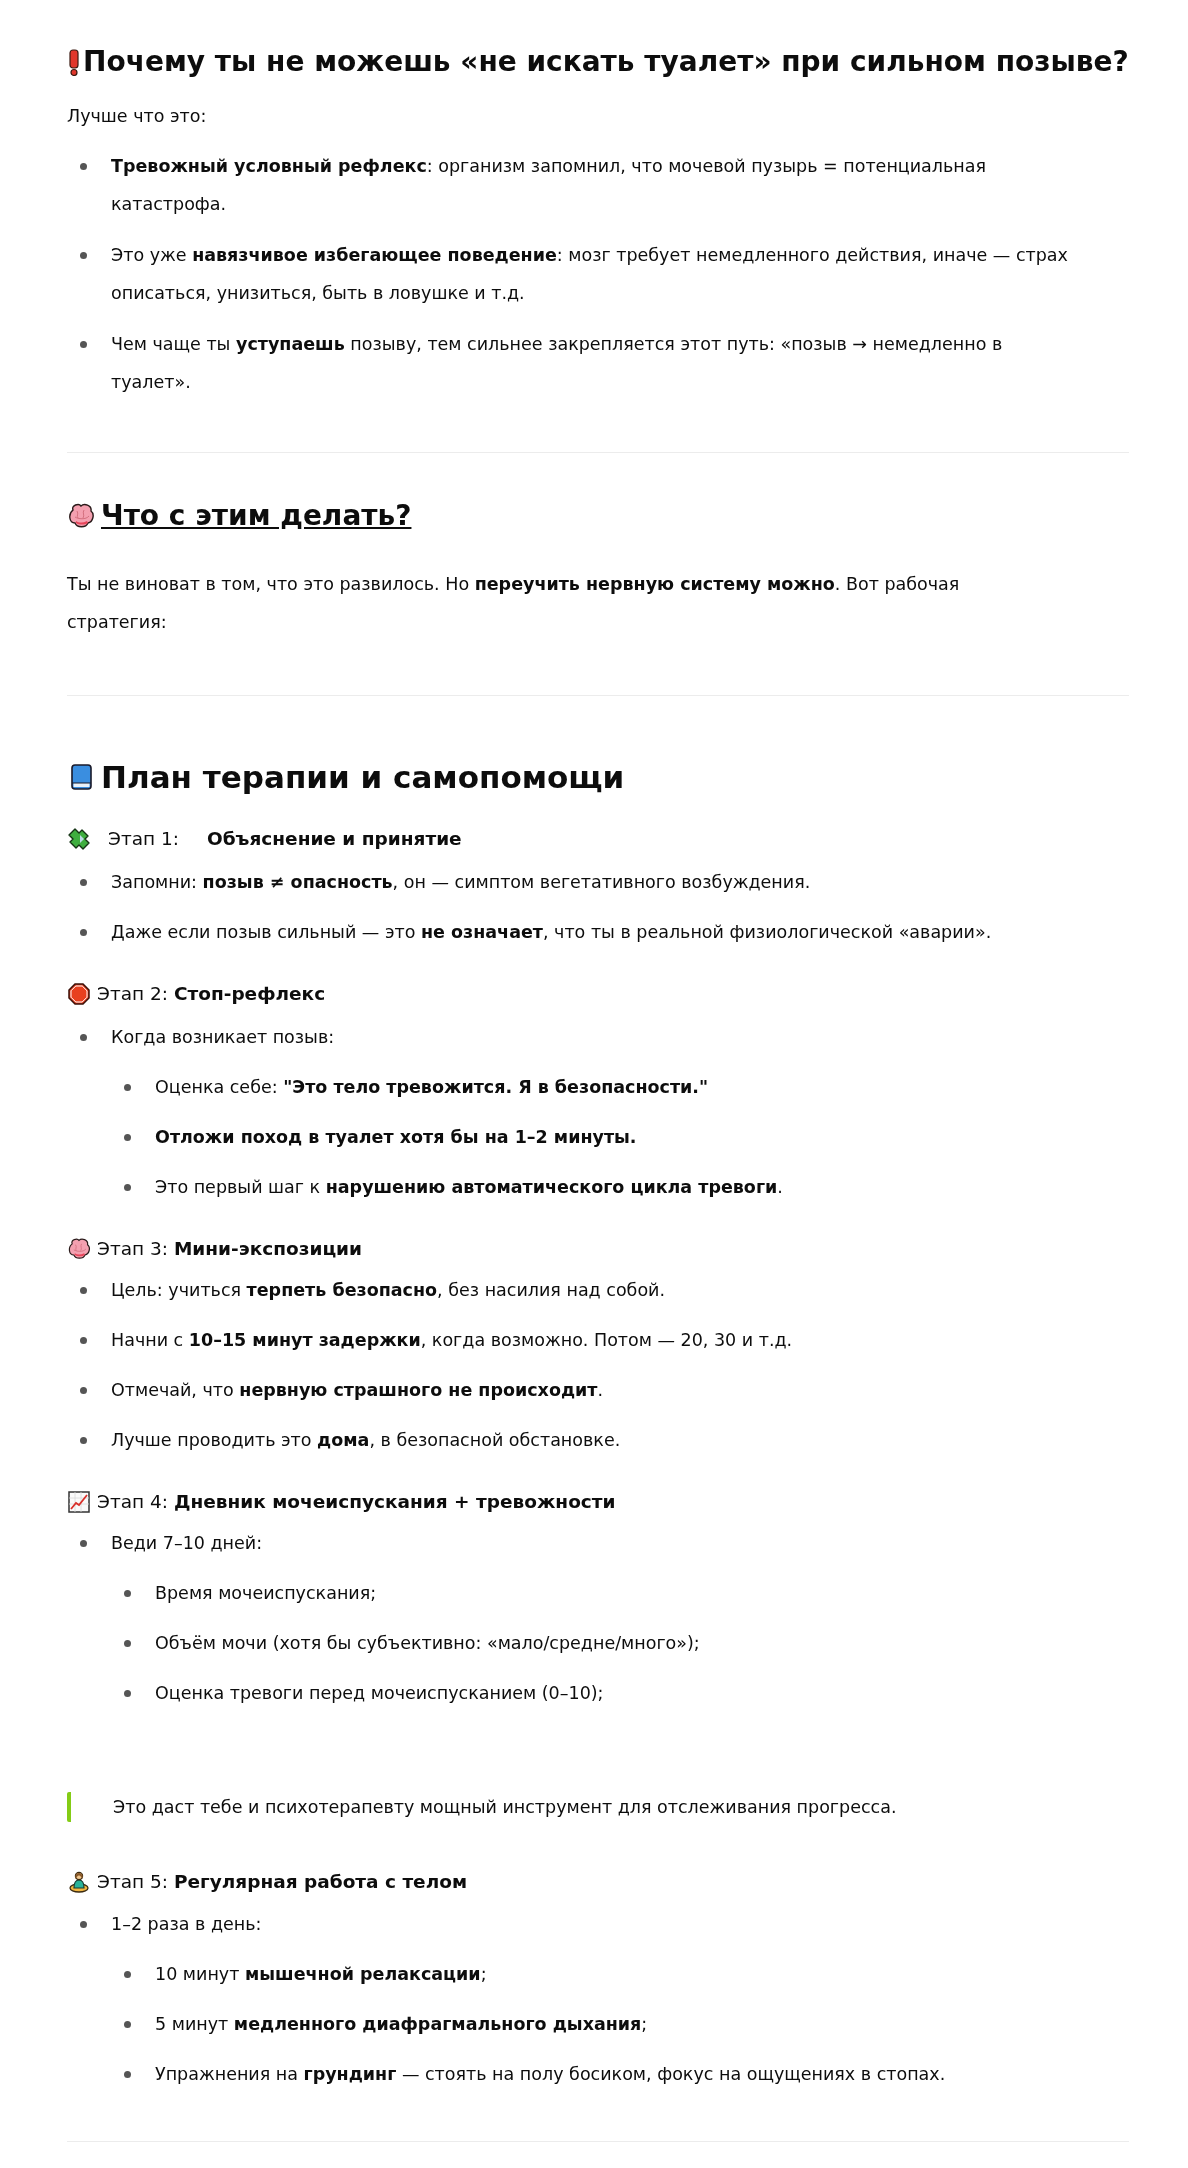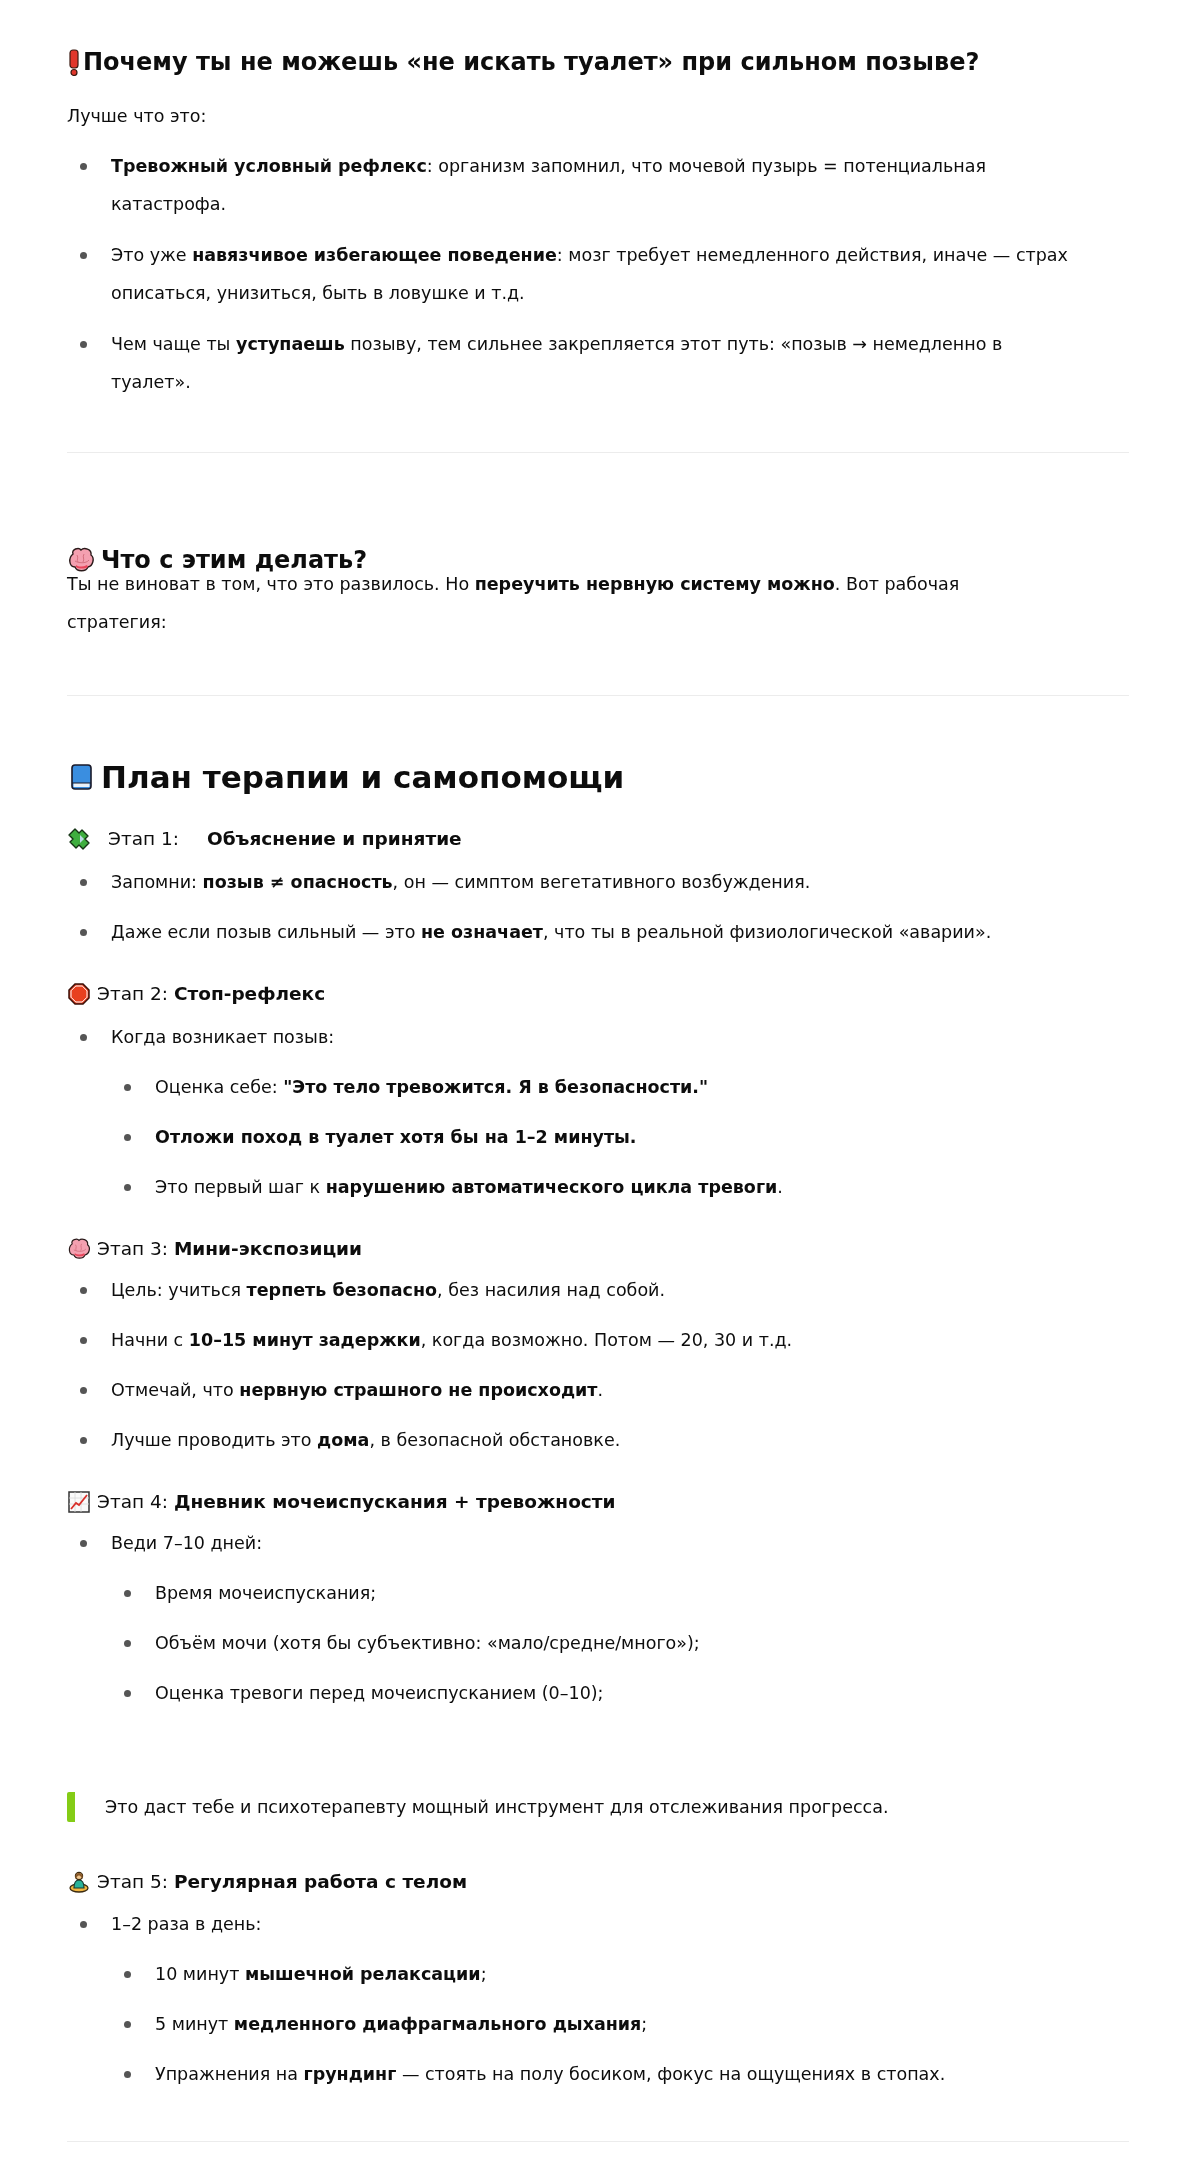--- a/index.html
+++ b/index.html
@@ -7,40 +7,40 @@
   body {
     font-family: "DejaVu Sans", "Liberation Sans", sans-serif;
     color: #0d0d0d;
     font-size: 17.5px;
     line-height: 38px;
     position: relative;
     overflow: hidden;
   }
   .doc { position: absolute; left: 67px; top: 0; width: 1062px; }
   b { font-weight: bold; color: #0d0d0d; }
-  .h3 { font-size: 24px; font-weight: 600; line-height: 32px; display: flex; align-items: center; }
+  .h3 { font-size: 28px; font-weight: 600; line-height: 32px; display: flex; align-items: center; }
   .h3big { font-size: 31px; font-weight: bold; line-height: 34px; display: flex; align-items: center; }
   .h4 { font-size: 18.5px; line-height: 26px; display: flex; align-items: center; }
   .emoji { display: inline-flex; width: 28px; height: 28px; align-items: center; justify-content: center; margin-right: 6px; }
   .emoji.sm { width: 24px; height: 24px; margin-right: 6px; }
   .emoji svg { width: 100%; height: 100%; }
   ul { list-style: none; }
   li { position: relative; }
   ul.l1 > li { padding-left: 44px; }
   ul.l1 > li::before {
     content: ""; position: absolute; left: 13px; top: 16px;
     width: 7px; height: 7px; border-radius: 50%; background: #555;
   }
   ul.l2 > li { padding-left: 88px; }
   ul.l2 > li::before {
     content: ""; position: absolute; left: 57px; top: 16px;
     width: 7px; height: 7px; border-radius: 50%; background: #555;
   }
   hr.sep { border: none; height: 1px; background: #ececec; position: absolute; left: 0; width: 1062px; }
-  .blockquote { border-left: 8px solid #84cc16; padding-left: 30px; border-radius: 2px; line-height: 30px; }
+  .blockquote { border-left: 4px solid #84cc16; padding-left: 42px; border-radius: 2px; line-height: 30px; }
   .abs { position: absolute; left: 0; }
 </style>
 </head>
 <body>
 
 <div class="doc">
 
   <div class="abs h3" style="top:46px;">
     <span class="emoji" style="width:14px;margin-right:2px;">
       <svg viewBox="0 0 14 28">
@@ -63,21 +63,21 @@
       <span>описаться, унизиться, быть в ловушке и т.д.</span>
     </li>
     <li style="margin-top:13px;">
       <span>Чем чаще ты </span><b>уступаешь</b><span> позыву, тем сильнее закрепляется этот путь: «позыв → немедленно в</span><br>
       <span>туалет».</span>
     </li>
   </ul>
 
   <hr class="sep" style="top:452px;">
 
-  <div class="abs h3" style="top:544px;">
+  <div class="abs h3" style="top:500px;text-decoration:underline;">
     <span class="emoji">
       <svg viewBox="0 0 28 28">
           <path d="M6 8 C4 3,12 1,14 4 C17 1,25 3,24 9 C28 12,26 20,21 21 C19 26,10 26,8 21 C2 21,1 12,6 8 Z" fill="#f4a0b0" stroke="#2a1a1a" stroke-width="1.4"></path>
           <path d="M10 9 C12 12,9 14,11 16 M17 8 C15 11,18 13,16 16 M8 15 C11 17,19 18,22 14" fill="none" stroke="#d4707f" stroke-width="1"></path>
           <path d="M9 21 C12 23,18 23,21 21 L20 19 C16 21,12 21,9 19 Z" fill="#e8455a"></path>
         </svg>
     </span>
     <span>Что с этим делать?</span>
   </div>
 

